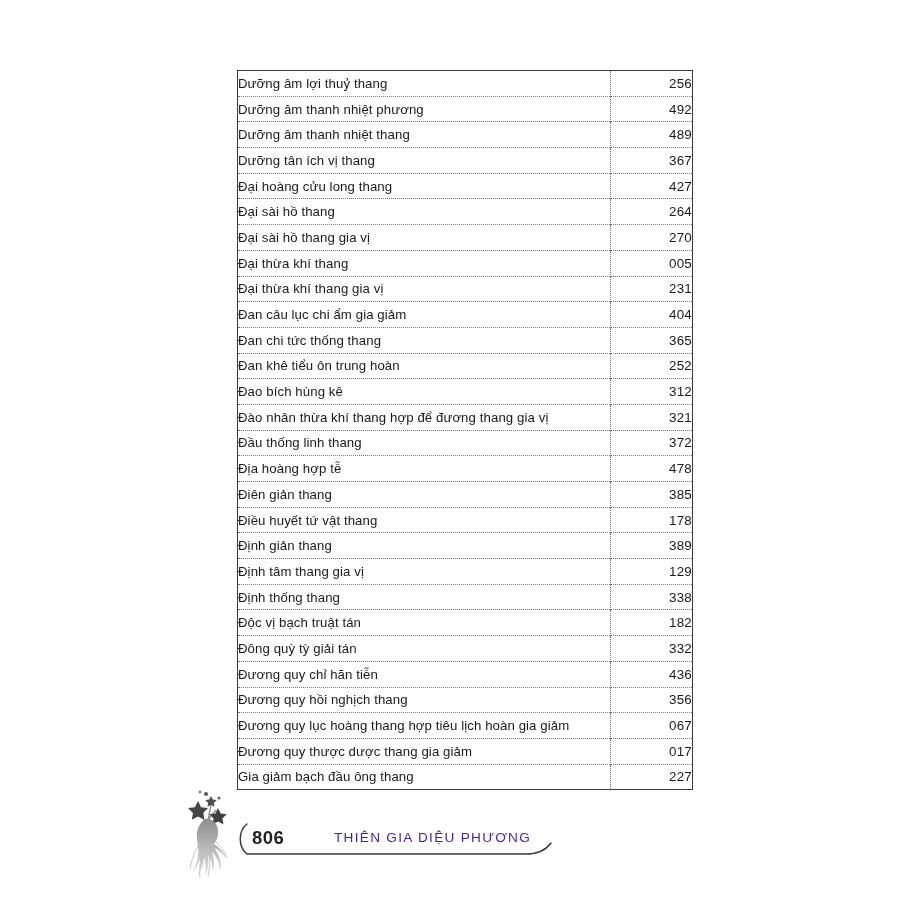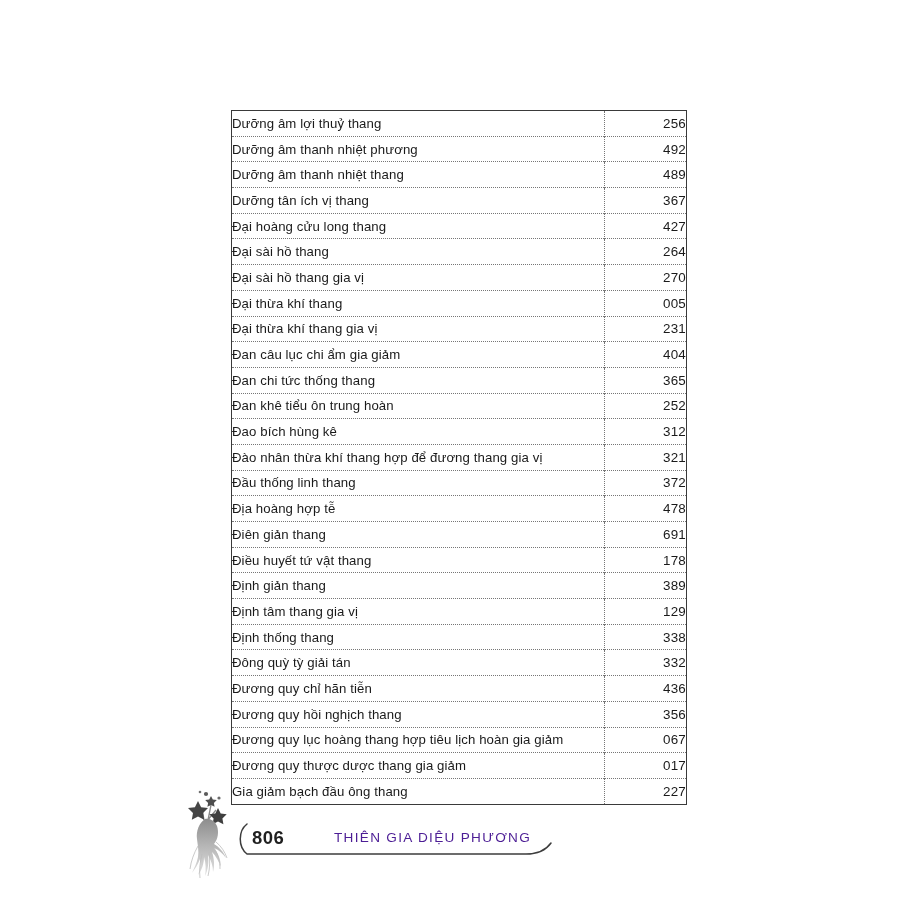--- a/index.html
+++ b/index.html
@@ -12,24 +12,23 @@
     height: 922px;
     position: relative;
     font-family: "Liberation Sans", sans-serif;
     color: #1a1a1a;
     overflow: hidden;
   }
 
   
   #index-table-wrap {
     position: absolute;
-    left: 231px;
+    left: 237px;
     top: 70px;
     width: 455px;
-    margin-top: 40px;
   }
   table.index-table {
     width: 100%;
     border-collapse: collapse;
     border: 1px solid #3a3a3a;
     table-layout: fixed;
   }
   table.index-table col.c-name { width: 373px; }
   table.index-table col.c-code { width: 82px; }
 
@@ -174,37 +173,41 @@
         <tr class="index-row">
           <td class="cell-name">Đầu thống linh thang</td>
           <td class="cell-code">372</td>
         </tr>
         <tr class="index-row">
           <td class="cell-name">Địa hoàng hợp tễ</td>
           <td class="cell-code">478</td>
         </tr>
         <tr class="index-row">
           <td class="cell-name">Điên giản thang</td>
-          <td class="cell-code">691</td>
+          <td class="cell-code">385</td>
         </tr>
         <tr class="index-row">
           <td class="cell-name">Điều huyết tứ vật thang</td>
           <td class="cell-code">178</td>
         </tr>
         <tr class="index-row">
           <td class="cell-name">Định giản thang</td>
           <td class="cell-code">389</td>
         </tr>
         <tr class="index-row">
           <td class="cell-name">Định tâm thang gia vị</td>
           <td class="cell-code">129</td>
         </tr>
         <tr class="index-row">
           <td class="cell-name">Định thống thang</td>
           <td class="cell-code">338</td>
+        </tr>
+        <tr class="index-row">
+          <td class="cell-name">Độc vị bạch truật tán</td>
+          <td class="cell-code">182</td>
         </tr>
         <tr class="index-row">
           <td class="cell-name">Đông quỳ tỳ giải tán</td>
           <td class="cell-code">332</td>
         </tr>
         <tr class="index-row">
           <td class="cell-name">Đương quy chỉ hãn tiễn</td>
           <td class="cell-code">436</td>
         </tr>
         <tr class="index-row">

